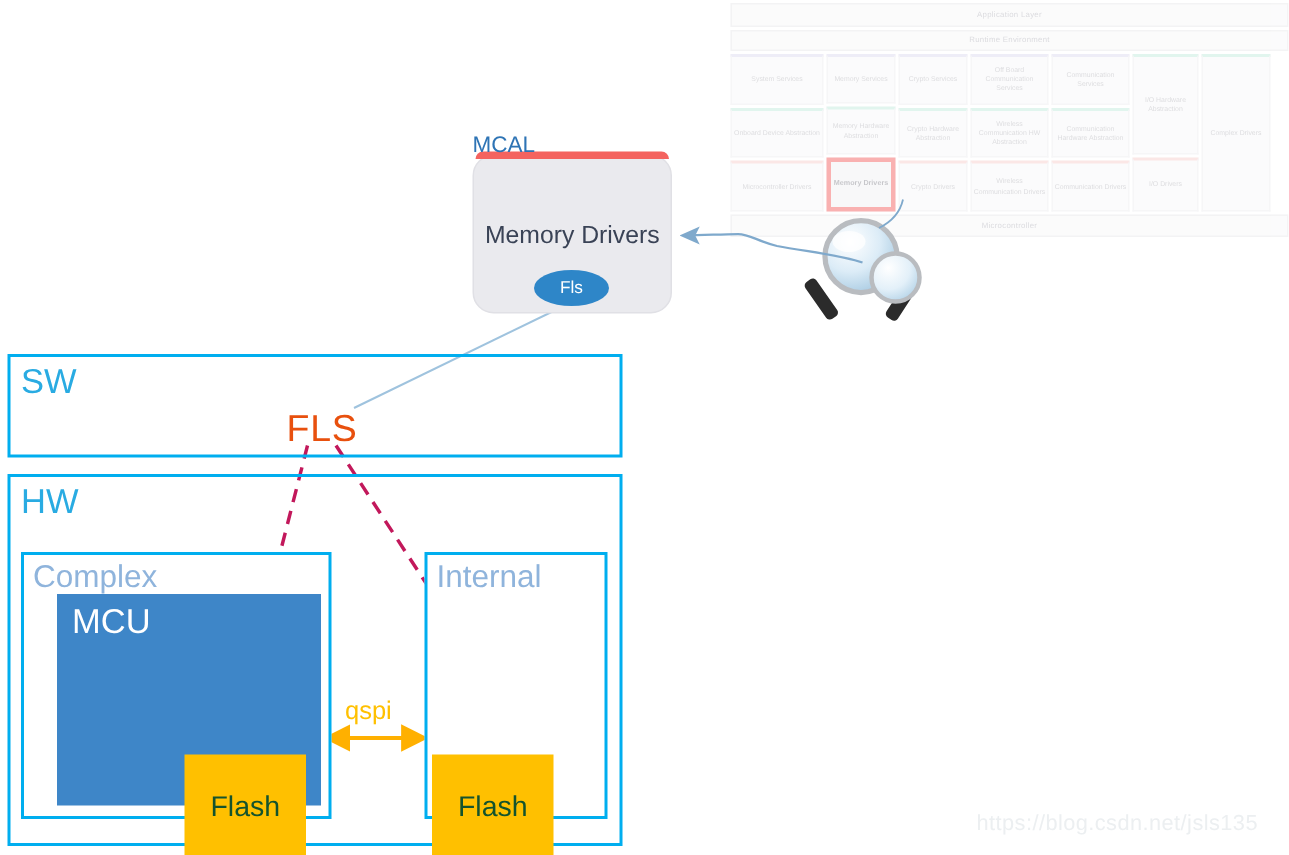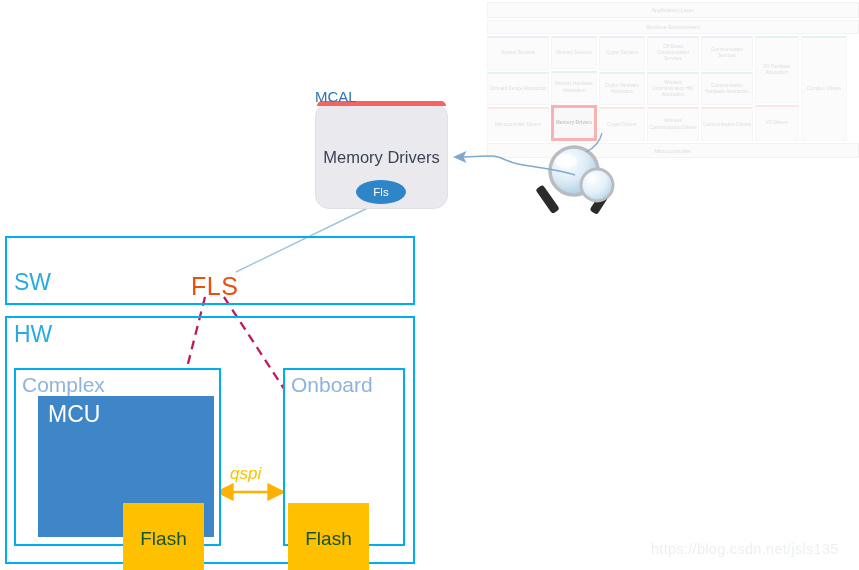--- a/index.html
+++ b/index.html
@@ -42,41 +42,41 @@
      color:#3a4356;font-size:16.5px;}
   #fls-ellipse{left:356px;top:180px;width:50px;height:24px;
      background:#2e86c8;border-radius:50%;display:flex;align-items:center;
      justify-content:center;color:#ffffff;font-size:11.5px;}
 
   
   #sw-box{left:5px;top:236px;width:410px;height:69px;
      border:2.5px solid #00aeef;box-sizing:border-box;}
   #hw-box{left:5px;top:316px;width:410px;height:248px;
      border:2.5px solid #00aeef;box-sizing:border-box;}
-  #sw-label{left:14px;top:241px;color:#29abe2;font-size:23px;margin-top:28px;}
+  #sw-label{left:14px;top:241px;color:#29abe2;font-size:23px;}
   #hw-label{left:14px;top:321px;color:#29abe2;font-size:23px;}
 
   #internal-box{left:14px;top:368px;width:207px;height:178px;
      border:2.5px solid #00aeef;box-sizing:border-box;background:#fff;}
   #external-box{left:283px;top:368px;width:122px;height:178px;
      border:2.5px solid #00aeef;box-sizing:border-box;background:#fff;}
   #internal-label{left:22px;top:373px;color:#8fb4dc;font-size:21px;}
   #external-label{left:291px;top:373px;color:#8fb4dc;font-size:21px;}
 
   #mcu-box{left:38px;top:396px;width:176px;height:141px;background:#3e86c8;}
   #mcu-label{left:48px;top:401px;color:#ffffff;font-size:23px;}
 
   .flash{background:#ffc000;display:flex;align-items:center;
          justify-content:center;color:#14532d;font-size:19px;margin-top:48px;}
   #flash-internal{left:123px;top:455px;width:81px;height:72px;}
   #flash-external{left:288px;top:455px;width:81px;height:72px;}
 
   #fls-text{left:191px;top:272px;color:#e8500e;font-size:25px;
      letter-spacing:.5px;}
-  #qspi-label{left:230px;top:464px;color:#ffc000;font-size:17px;font-style:italic;}
+  #qspi-label{left:230px;top:464px;color:#ffc000;font-size:17px;}
 
   #watermark{left:651px;top:541px;color:#eceff1;font-size:14.5px;
      letter-spacing:.3px;}
 
   svg.overlay{position:absolute;left:0;top:0;width:859px;height:570px;
      pointer-events:none;}
 </style>
 </head>
 <body>
 
@@ -188,21 +188,21 @@
 <div class="abs" id="sw-box"></div>
 <div class="abs" id="sw-label">SW</div>
 
 <div class="abs" id="hw-box"></div>
 <div class="abs" id="hw-label">HW</div>
 
 <div class="abs" id="internal-box"></div>
 <div class="abs" id="internal-label">Complex</div>
 
 <div class="abs" id="external-box"></div>
-<div class="abs" id="external-label">Onboard</div>
+<div class="abs" id="external-label">Internal</div>
 
 <div class="abs" id="mcu-box"></div>
 <div class="abs" id="mcu-label">MCU</div>
 
 <div class="abs flash" id="flash-internal">Flash</div>
 <div class="abs flash" id="flash-external">Flash</div>
 
 <div class="abs" id="fls-text">FLS</div>
 <div class="abs" id="qspi-label">qspi</div>
 

